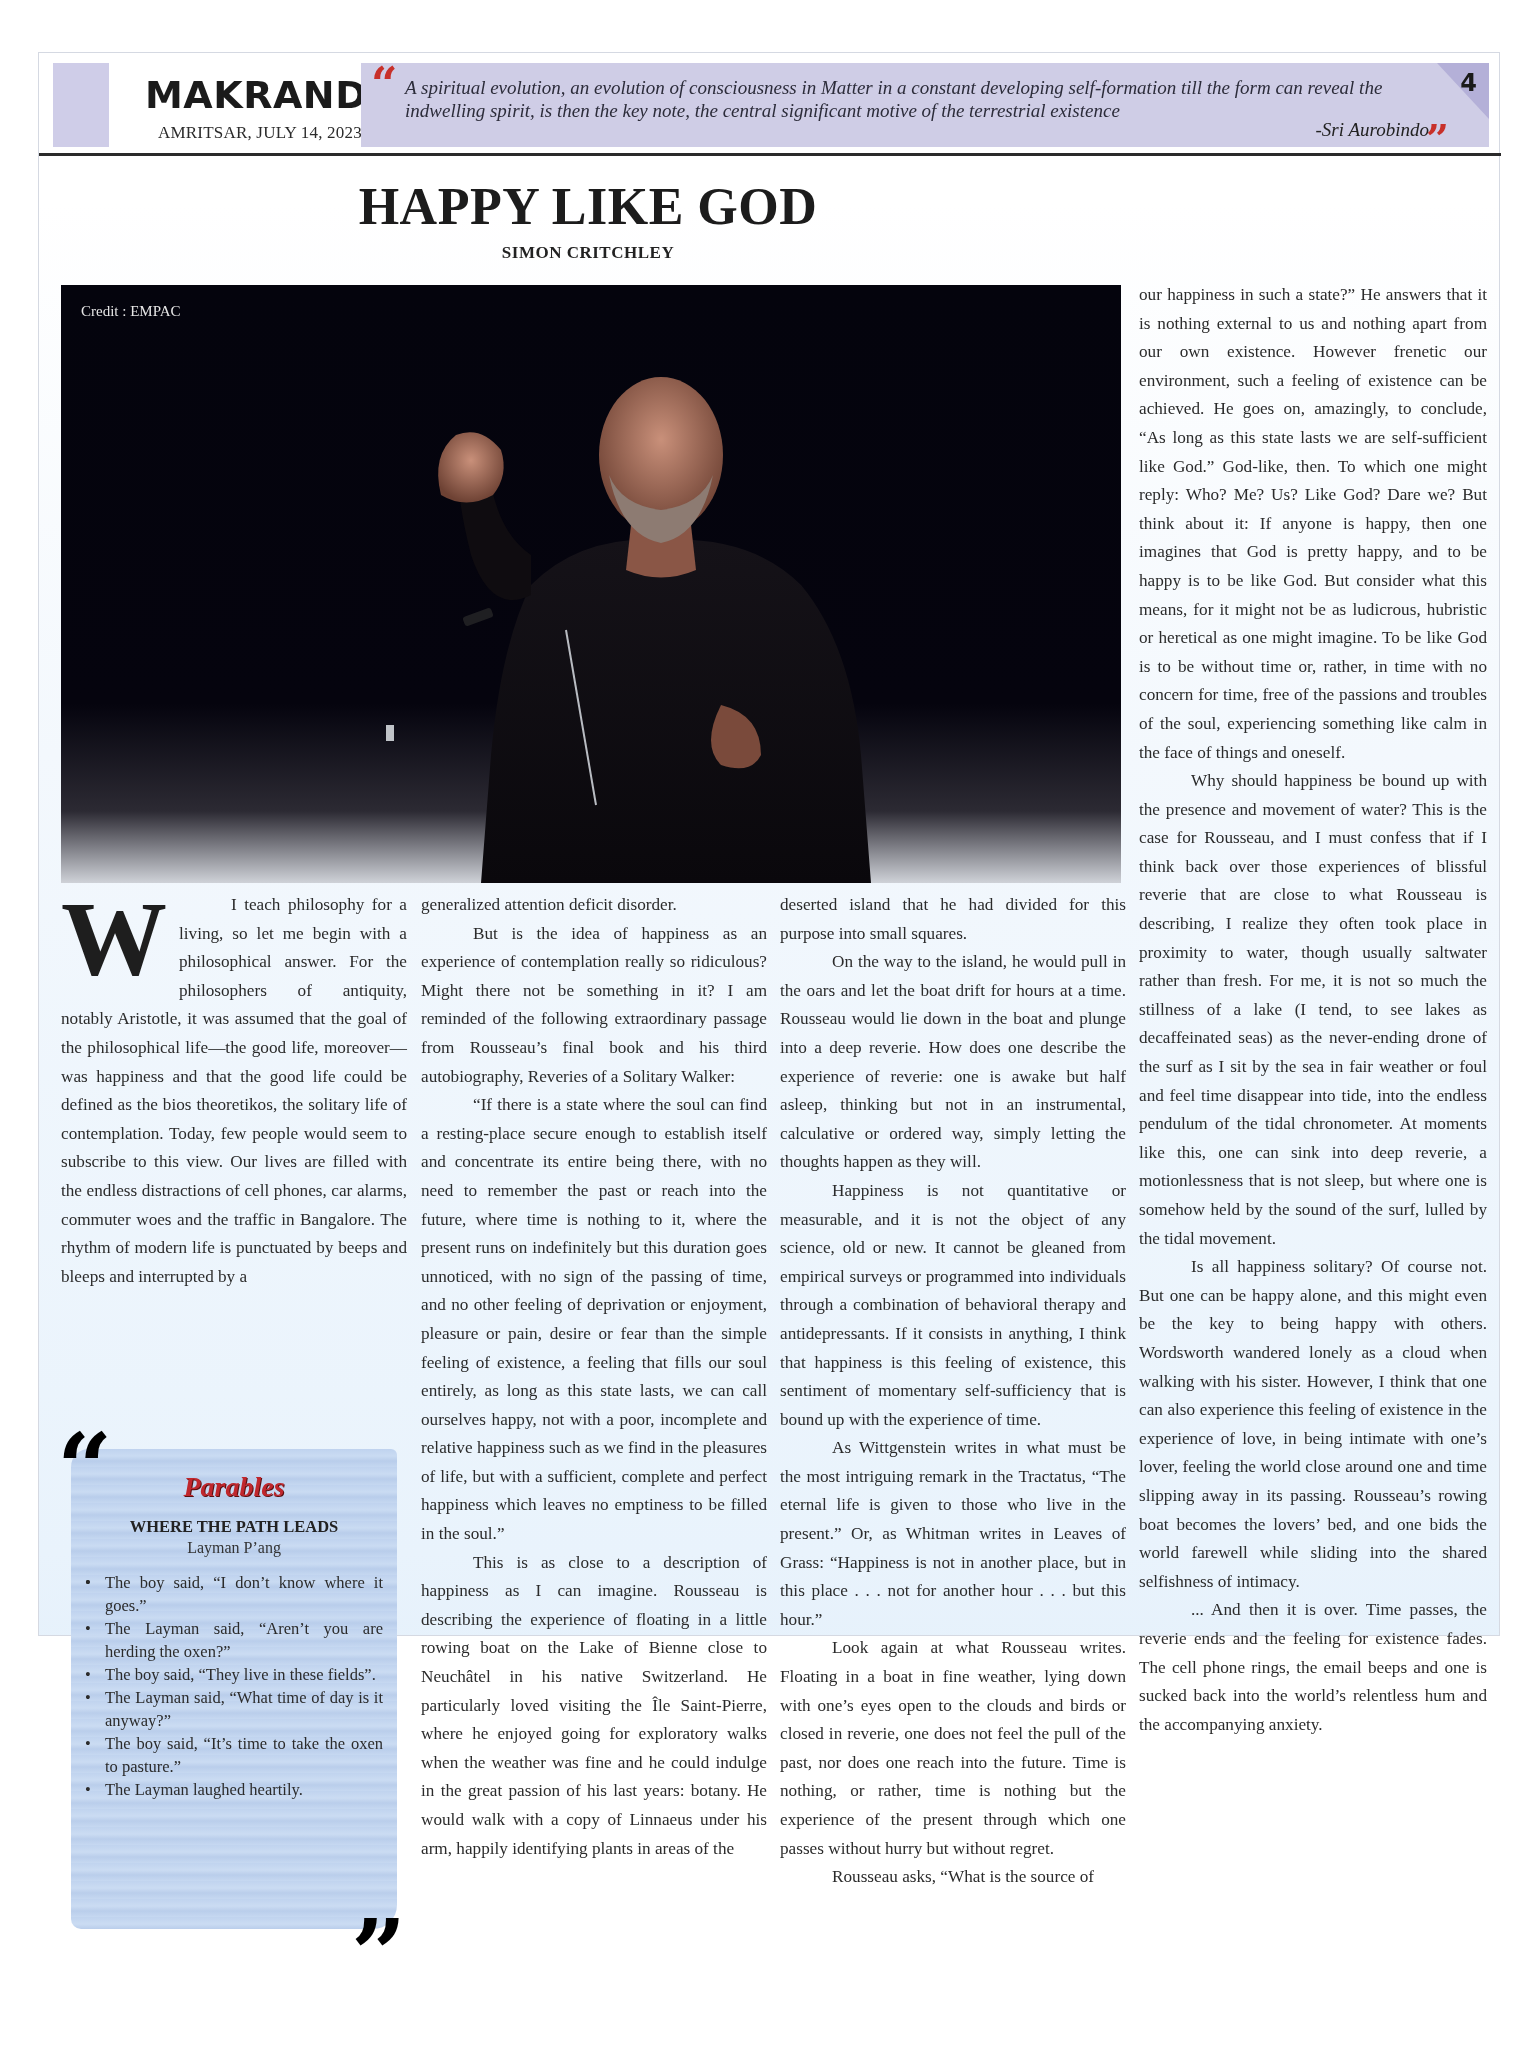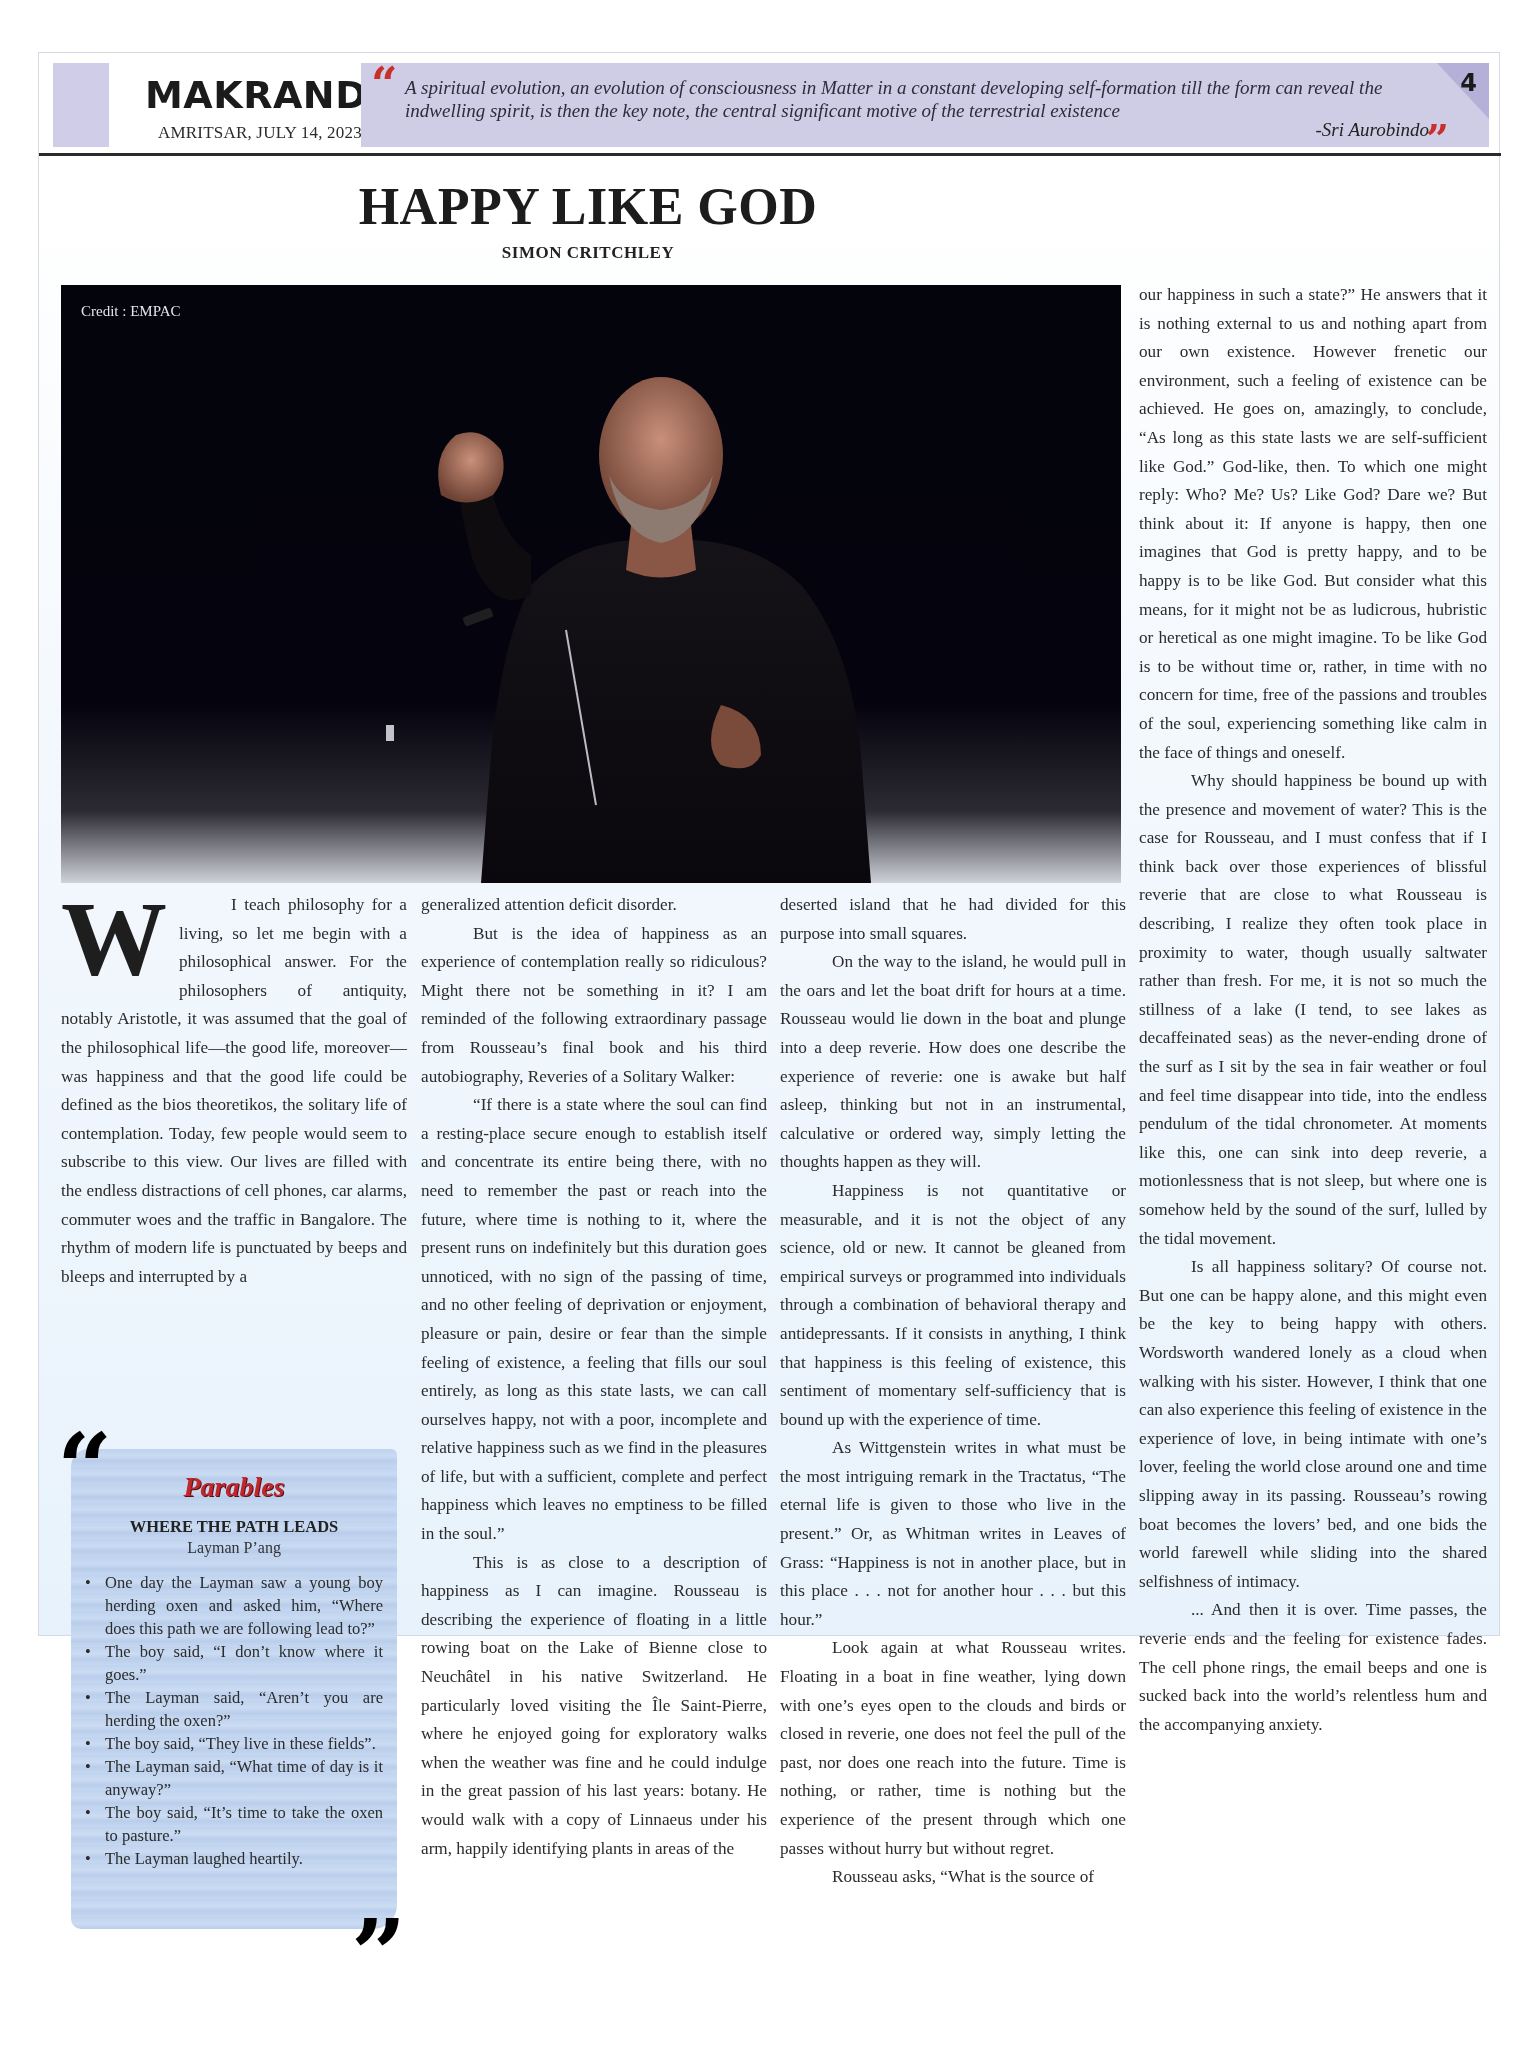--- a/index.html
+++ b/index.html
@@ -124,21 +124,21 @@
     <p class="ind">I teach philosophy for a living, so let me begin with a philosophical answer. For the philosophers of antiquity, notably Aristotle, it was assumed that the goal of the philosophical life—the good life, moreover—was happiness and that the good life could be defined as the bios theoretikos, the solitary life of contemplation. Today, few people would seem to subscribe to this view. Our lives are filled with the endless distractions of cell phones, car alarms, commuter woes and the traffic in Bangalore. The rhythm of modern life is punctuated by beeps and bleeps and interrupted by a</p>
   </div>
 
   <div class="parable">
     <div class="parable-bg"></div>
     <div class="pq-open">“</div>
     <div class="parable-label">Parables</div>
     <div class="parable-title">WHERE THE PATH LEADS</div>
     <div class="parable-author">Layman P’ang</div>
     <ul class="parable-list">
-      <li><span class="bullet">•</span><span>One day the Layman saw a young boy herding oxen and asked him, “Where does this path we are following lead to?”</span></li>
+      <li><span class="bullet">•</span></li>
       <li><span class="bullet">•</span><span>The boy said, “I don’t know where it goes.”</span></li>
       <li><span class="bullet">•</span><span>The Layman said, “Aren’t you are herding the oxen?”</span></li>
       <li><span class="bullet">•</span><span>The boy said, “They live in these fields”.</span></li>
       <li><span class="bullet">•</span><span>The Layman said, “What time of day is it anyway?”</span></li>
       <li><span class="bullet">•</span><span>The boy said, “It’s time to take the oxen to pasture.”</span></li>
       <li><span class="bullet">•</span><span>The Layman laughed heartily.</span></li>
     </ul>
     <div class="pq-close">”</div>
   </div>
 

